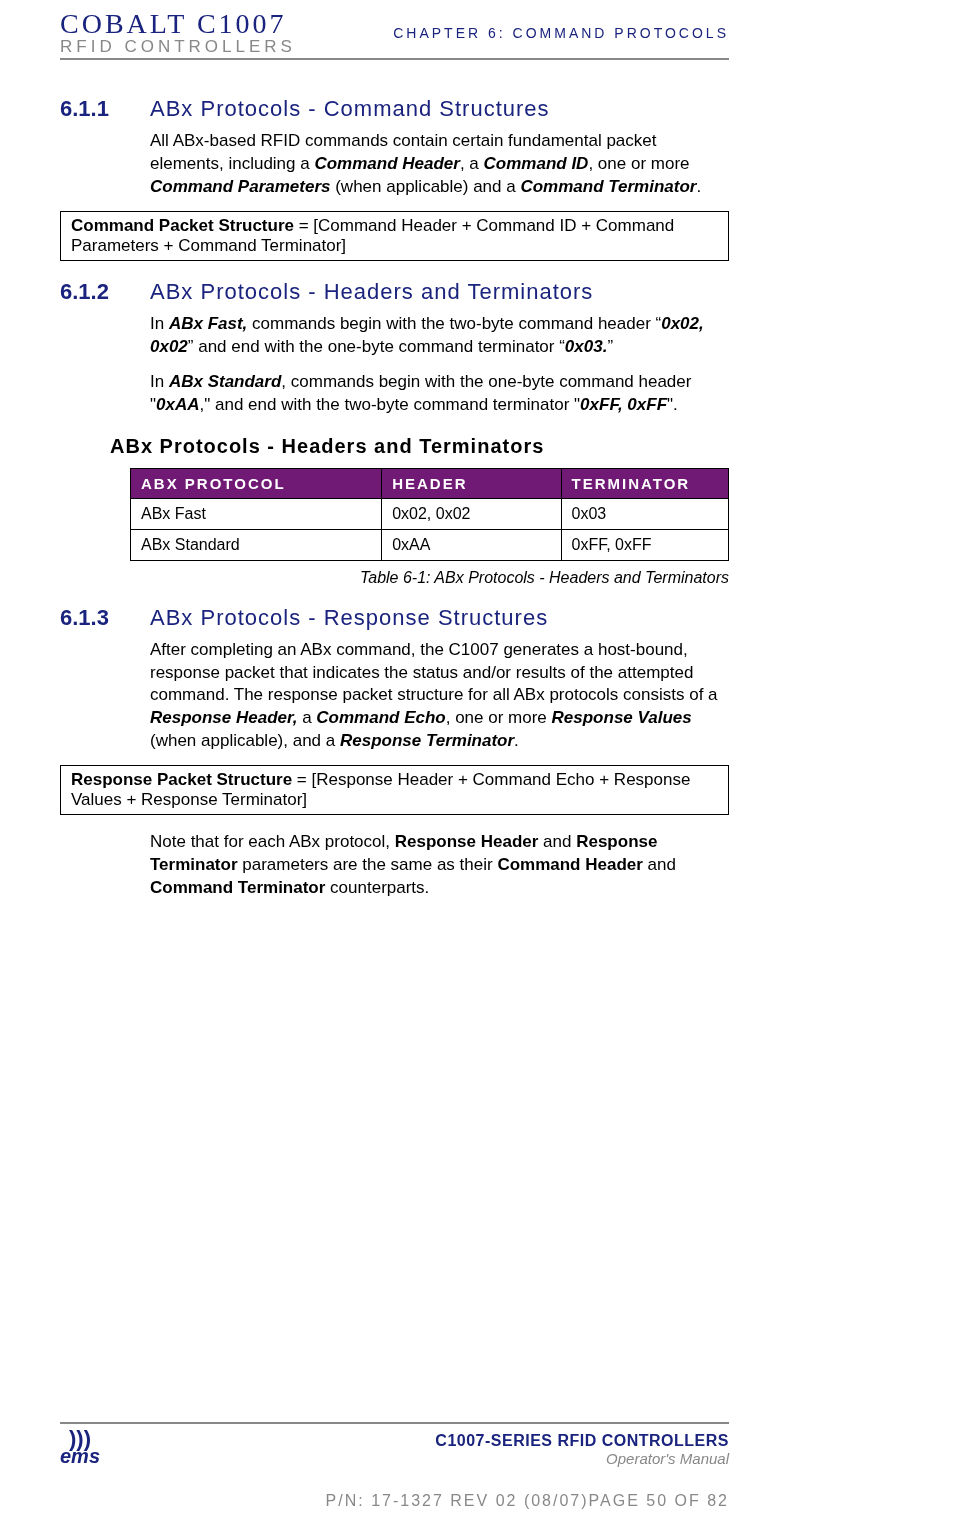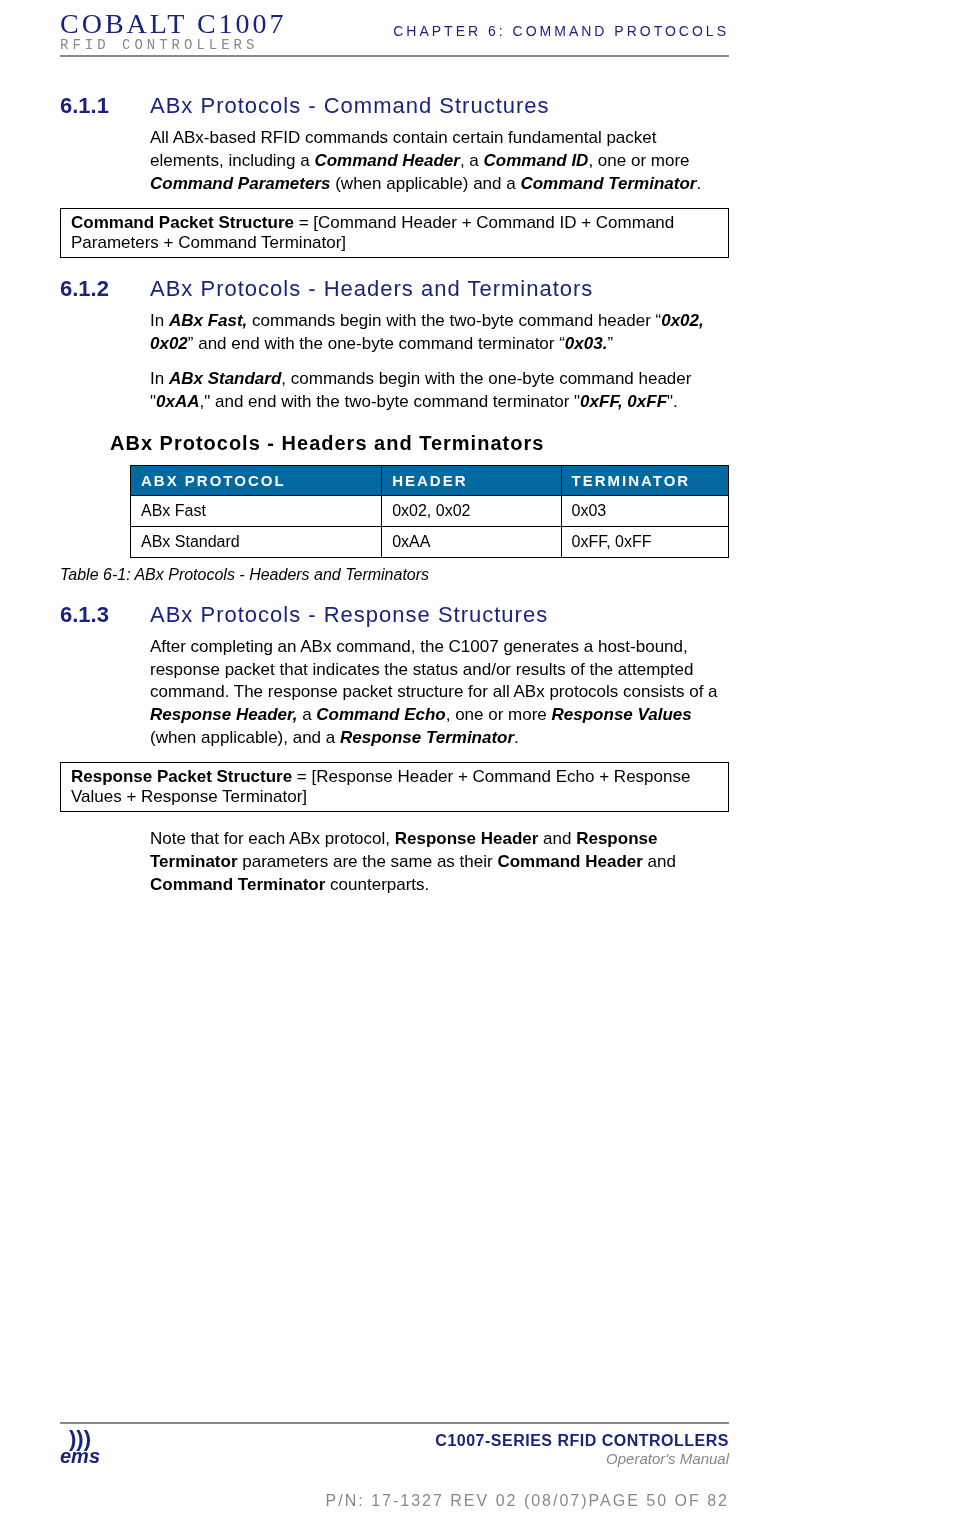--- a/index.html
+++ b/index.html
@@ -29,23 +29,23 @@
     flex-direction: column;
     line-height: 1;
   }
   .logo-top {
     font-family: "Times New Roman", serif;
     color: #1a237e;
     font-size: 28px;
     letter-spacing: 3px;
   }
   .logo-sub {
-    font-family: Liberation Mono, monospace;
+    font-family: Liberation Sans, sans-serif;
     color: #888;
-    font-size: 14px;
+    font-size: 17px;
     letter-spacing: 4px;
   }
   .header-right {
     color: #1a237e;
     font-size: 14px;
     letter-spacing: 3px;
   }
   .content {
     padding-left: 0;
     margin-top: 36px;
@@ -93,38 +93,38 @@
     margin-bottom: 10px;
     margin-top: 18px;
   }
   table.proto {
     width: calc(100% - 70px);
     margin-left: 70px;
     border-collapse: collapse;
     margin-bottom: 8px;
   }
   table.proto th {
-    background: #0369a1;
+    background: #701a75;
     color: #fff;
     text-align: left;
     padding: 6px 10px;
     font-size: 15px;
     letter-spacing: 2px;
     border: 1.5px solid #000;
   }
   table.proto td {
     border: 1.5px solid #000;
     padding: 6px 10px;
     font-size: 16px;
   }
   table.proto td:first-child {
     font-weight: normal;
   }
   .caption {
-    text-align: left;
+    text-align: right;
     font-style: italic;
     font-size: 16px;
     margin-bottom: 14px;
   }
   .footer {
     position: absolute;
     bottom: 20px;
     left: 60px;
     right: 60px;
     border-top: 2px solid #888;

